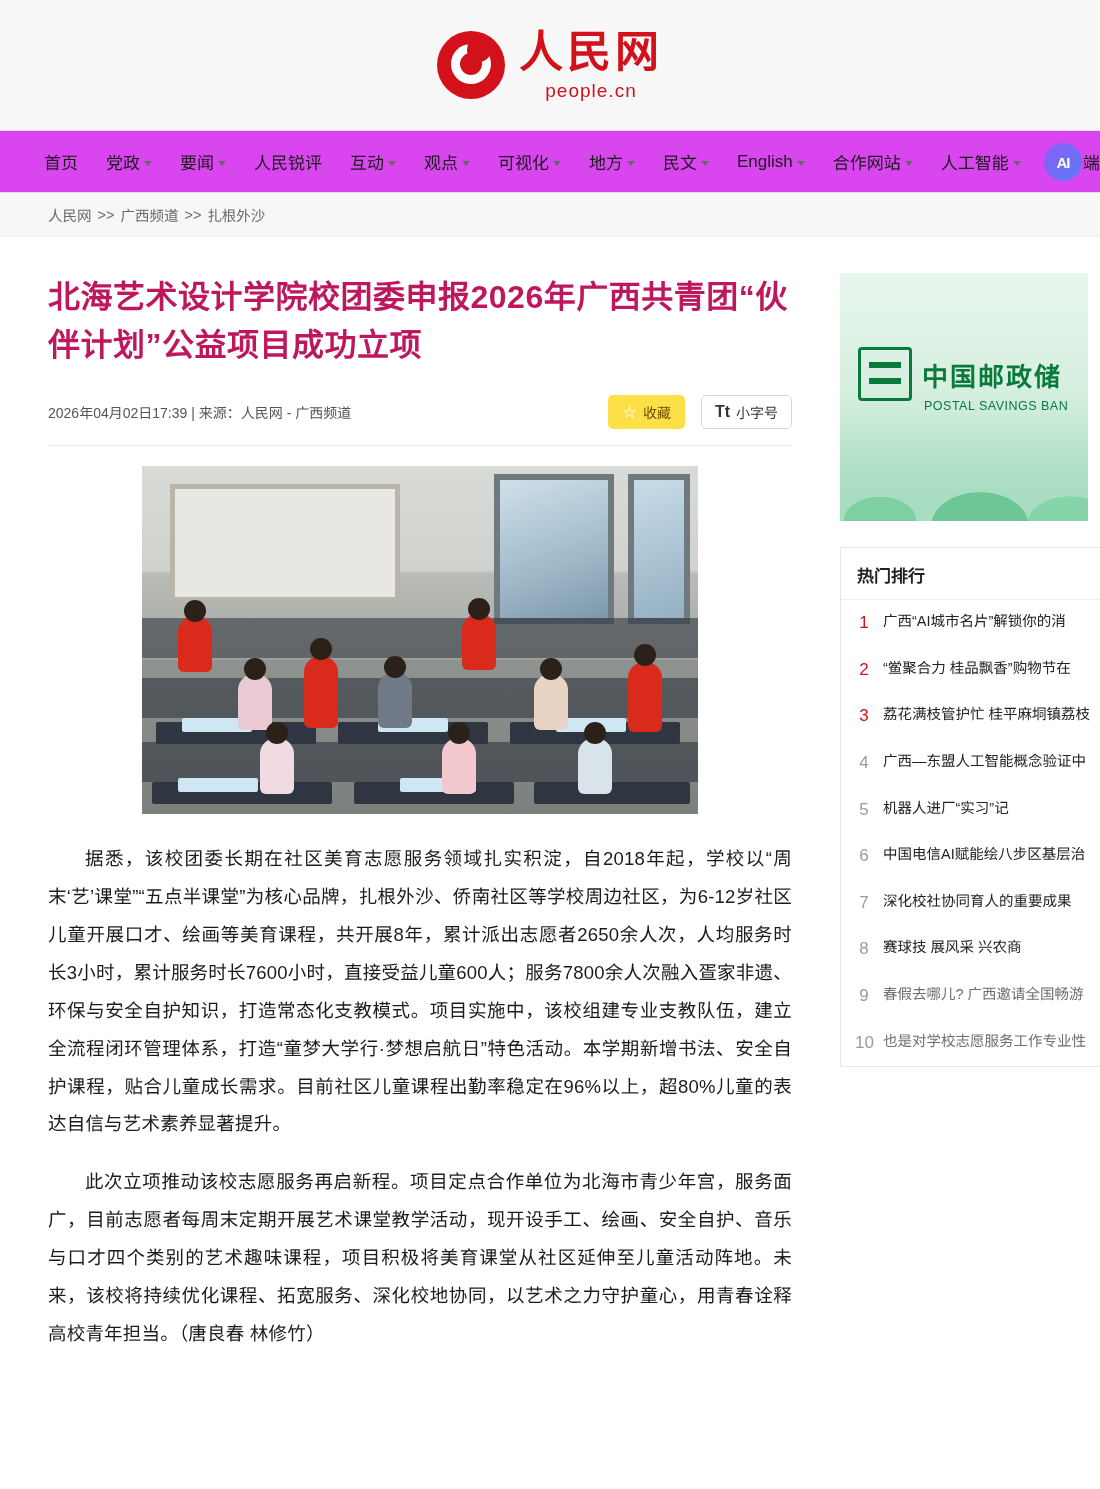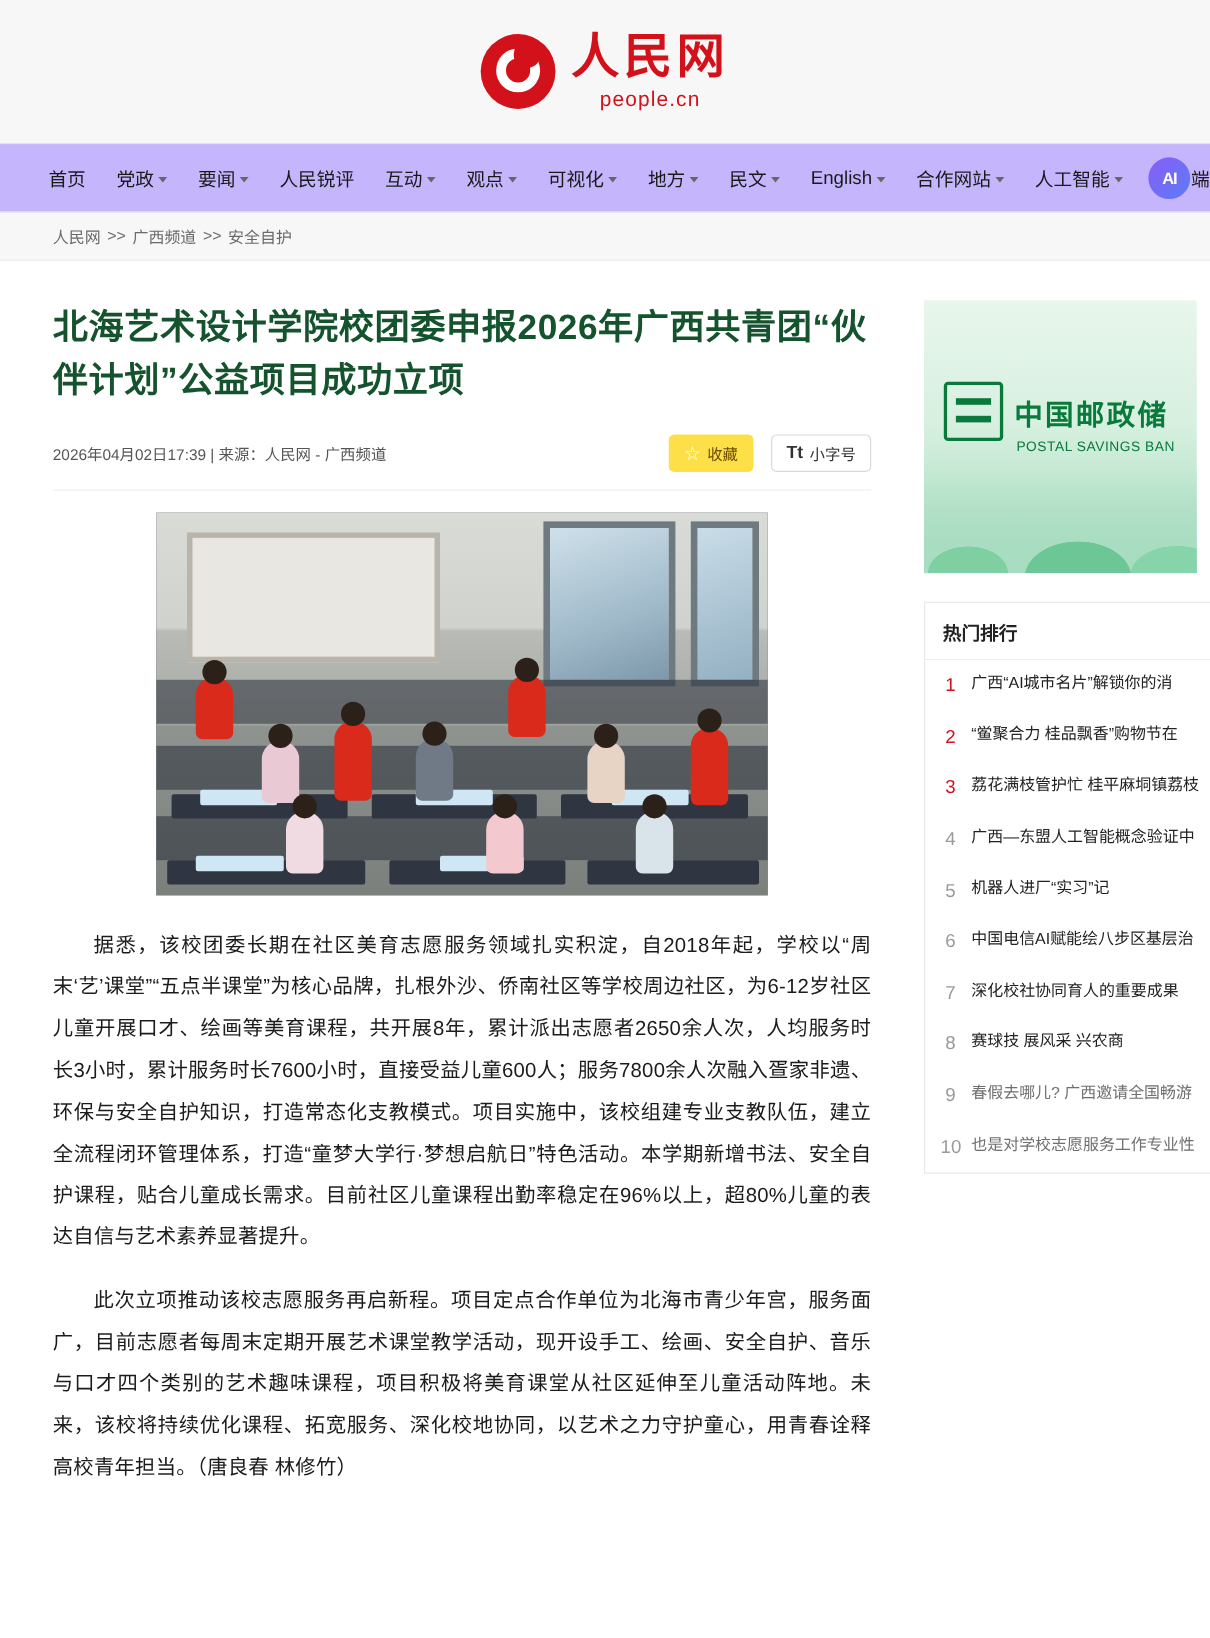--- a/index.html
+++ b/index.html
@@ -44,21 +44,21 @@
     line-height: 1.1;
     font-family: "DejaVu Sans", sans-serif;
   }
   .logo-en {
     font-size: 19px; color:#d3111a; letter-spacing: 1px; margin-top: 4px;
   }
 
   
   .navbar {
     height: 62px;
-    background:#c4b5fd;
+    background:#d946ef;
     border-bottom: 1px solid #e0e0e0;
     display:flex; align-items:center;
     padding: 0 44px;
     position: relative;
   }
   .nav-item {
     font-size: 17px; color:#1a1a1a;
     margin-right: 28px;
     white-space: nowrap;
     display:flex; align-items:center; gap:4px;
@@ -103,21 +103,21 @@
   .rail {
     width: 260px;
     padding-top: 36px;
   }
 
   
   h1.title {
     font-size: 32px;
     line-height: 1.5;
     font-weight: bold;
-    color:#14532d;
+    color:#be185d;
     margin: 0 0 26px 0;
     letter-spacing: 0.5px;
   }
   .meta-row {
     display:flex; align-items:center;
     border-bottom: 1px solid #eee;
     padding-bottom: 16px;
     margin-bottom: 20px;
   }
   .meta-text { font-size: 14px; color:#555; }
@@ -327,21 +327,21 @@
       </div>
 
     <div class="ai-badge">AI</div>
   </div>
 
   <div class="breadcrumb">
     <a>人民网</a>
     <span class="sep">&gt;&gt;</span>
     <a>广西频道</a>
     <span class="sep">&gt;&gt;</span>
-    <a>安全自护</a>
+    <a>扎根外沙</a>
   </div>
 
   <div class="content-wrap">
 
     <div class="article">
       <h1 class="title">北海艺术设计学院校团委申报2026年广西共青团“伙伴计划”公益项目成功立项</h1>
 
       <div class="meta-row">
         <span class="meta-text">2026年04月02日17:39 | 来源：人民网 - 广西频道</span>
         <span class="meta-spacer"></span>

